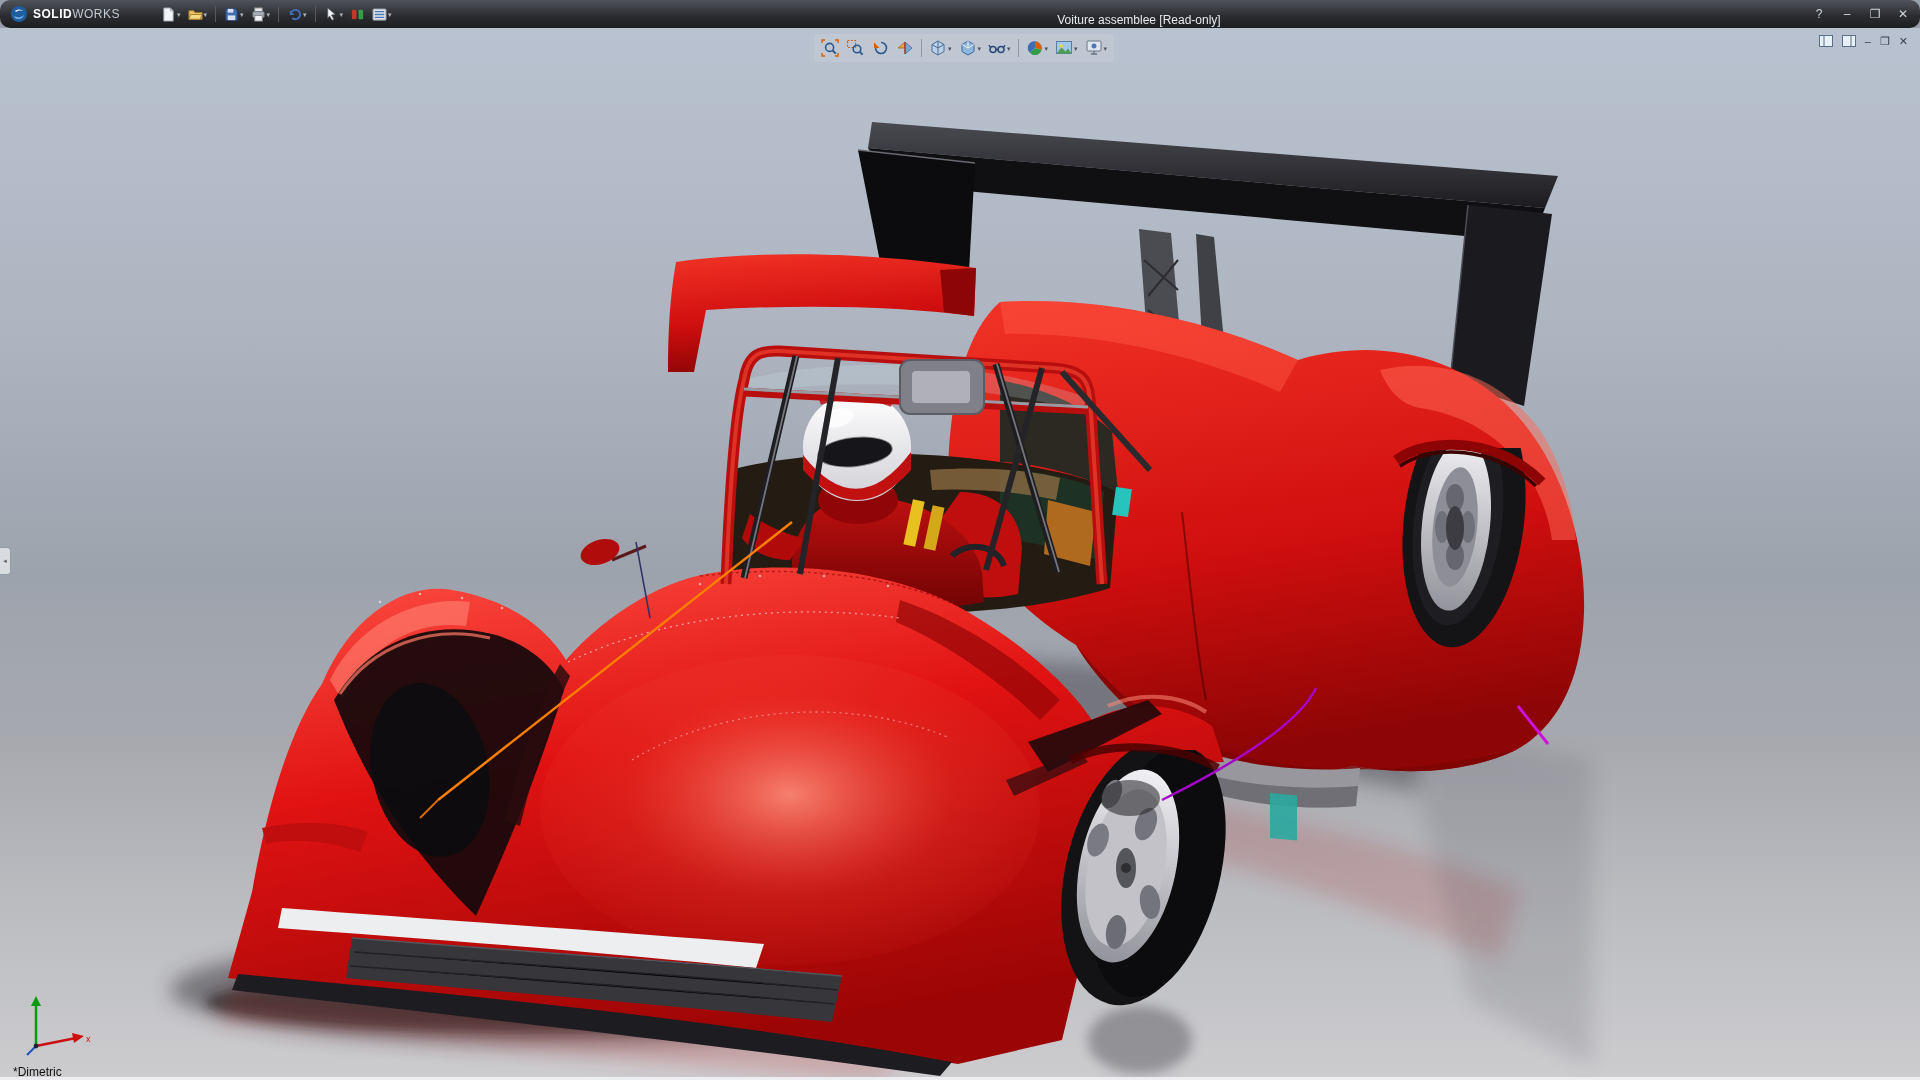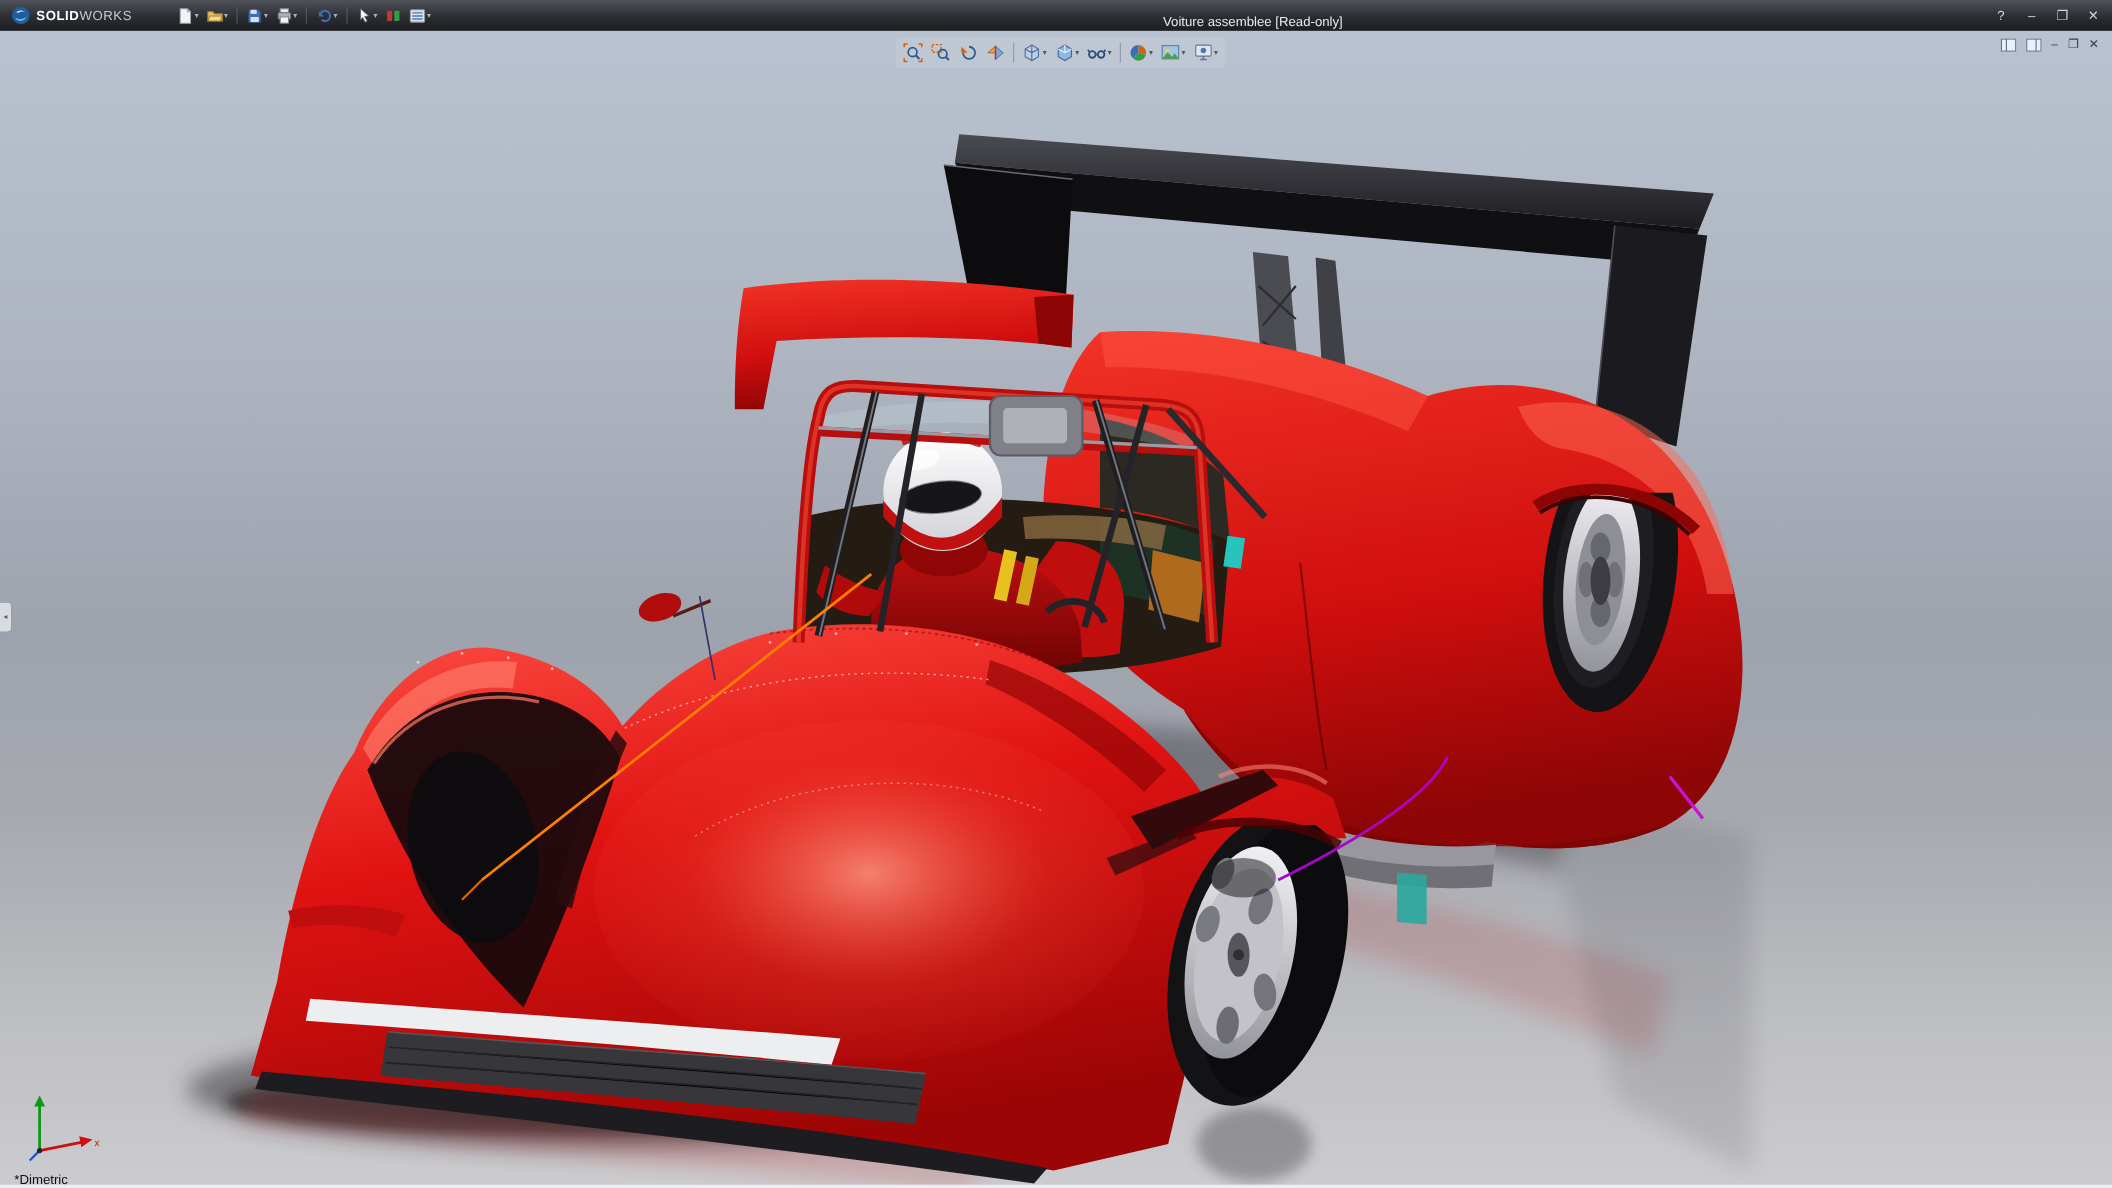--- a/index.html
+++ b/index.html
@@ -1,21 +1,21 @@
 <!DOCTYPE html>
 <html><head>
 <meta charset="utf-8">
 <style>
   html,body{margin:0;padding:0;}
   body{width:1920px;height:1080px;overflow:hidden;font-family:"Liberation Sans",sans-serif;background:#9aa0aa;position:relative;}
 
   
   .titlebar{position:absolute;top:0;left:0;width:1920px;height:28px;
     background:linear-gradient(#50535a,#2b2d31 55%,#1c1e21);
-    display:flex;align-items:center;color:#e8eaee;z-index:50;}
+    display:flex;align-items:center;color:#e8eaee;z-index:50;border-radius:10px;}
   .brand{display:flex;align-items:center;gap:5px;padding:0 12px 0 10px;}
   .brand-text{font-size:12px;letter-spacing:.5px;}
   .brand-text .b{font-weight:bold;color:#ffffff;}
   .brand-text .l{font-weight:normal;color:#c3c9d2;}
   .main-toolbar{display:flex;align-items:center;gap:1px;margin-left:26px;}
   .tb-btn{height:22px;display:flex;align-items:center;justify-content:center;padding:0 3px;border-radius:3px;background:transparent;border:none;cursor:default;}
   .tb-btn svg{display:block;}
   .caret{font-size:7px;color:#aeb4bd;margin-left:1px;line-height:1;}
   .tb-sep{width:1px;height:16px;background:#55585e;margin:0 4px;}
   .title-center{position:absolute;left:1139px;top:0;height:40px;display:flex;align-items:center;transform:translateX(-50%);font-size:12px;color:#e6e9ed;white-space:nowrap;}

